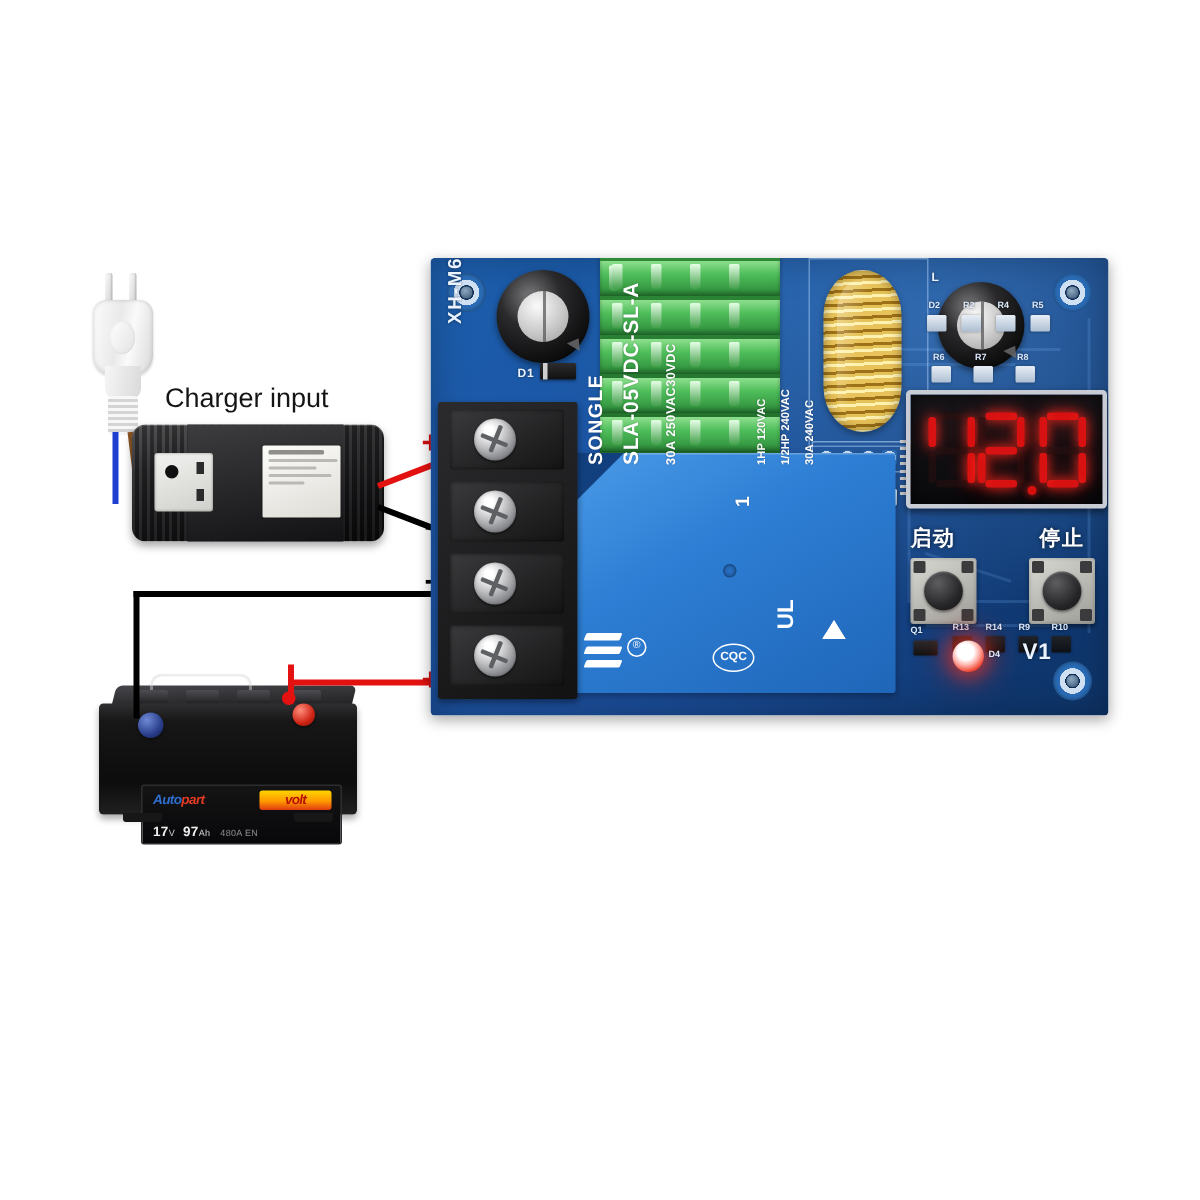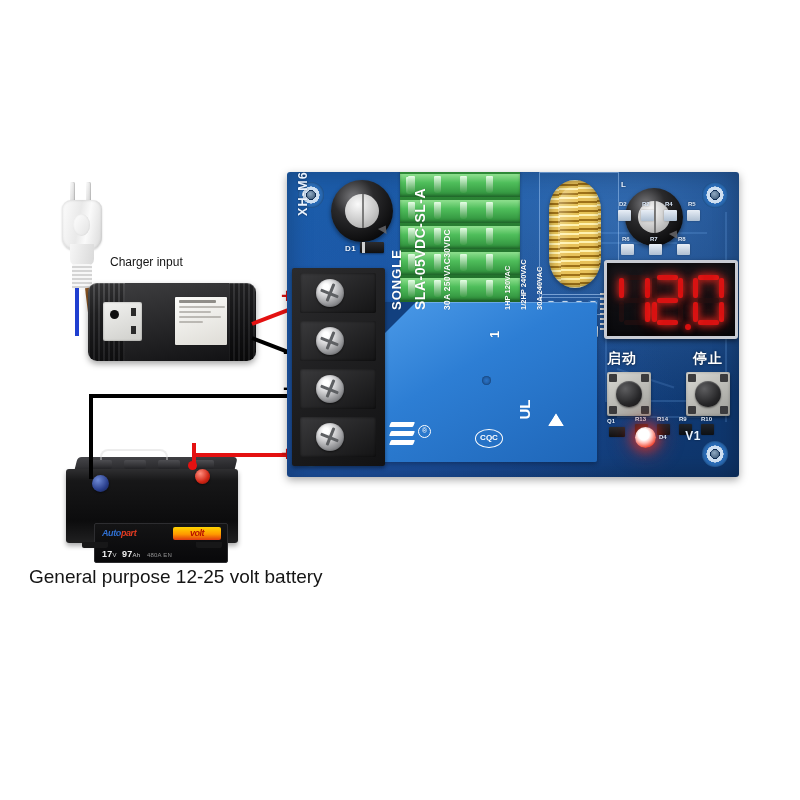--- a/index.html
+++ b/index.html
@@ -104,21 +104,21 @@
   .w.h{height:4px;} .w.v{width:4px;}
   .dot{position:absolute;width:9px;height:9px;border-radius:50%;background:#e41111;}
   .diag{position:absolute;height:4px;transform-origin:left center;}
 
   
   .sign{position:absolute;font-weight:bold;line-height:1;color:#d31010;}
   .sign.minus{color:#000;}
 
   
   .cap{position:absolute;color:#151515;white-space:nowrap;}
-  #cap-charger{left:110px;top:255px;font-size:12px;}
+  #cap-charger{left:110px;top:255px;font-size:18px;}
   #cap-battery{left:29px;top:566px;font-size:19px;}
 
   
   #pcb{left:287px;top:172px;width:452px;height:305px;
      background:
        radial-gradient(ellipse at 76% 16%,rgba(120,185,255,.30),transparent 52%),
        radial-gradient(ellipse at 18% 84%,rgba(40,95,190,.55),transparent 60%),
        linear-gradient(143deg,#1d5fae 0%,#1956a2 26%,#12407f 58%,#0e3469 100%);
      border-radius:3px;
      box-shadow:0 3px 9px rgba(0,0,0,.34), inset 0 0 26px rgba(0,0,0,.26);
@@ -357,21 +357,20 @@
   <div class="w red v" style="left:192px;top:443px;height:26px;"></div>
   <div class="w red h" style="left:192px;top:453px;width:125px;"></div>
   <div class="dot" style="left:188px;top:461px;"></div>
 
   <div class="sign" style="left:281px;top:285px;font-size:21px;">+</div>
   <div class="sign minus" style="left:283px;top:340px;font-size:21px;">-</div>
   <div class="sign minus" style="left:283px;top:376px;font-size:21px;">-</div>
   <div class="sign" style="left:281px;top:443px;font-size:21px;">+</div>
 
   <div class="cap noselect" id="cap-charger">Charger input</div>
-  <div class="cap noselect" id="cap-battery">General purpose 12-25 volt battery</div>
 
   <div class="abs" id="pcb">
 
     <div class="trace h" style="left:300px;top:60px;width:120px;"></div>
     <div class="trace h" style="left:300px;top:70px;width:90px;"></div>
     <div class="trace v" style="left:318px;top:166px;height:62px;"></div>
     <div class="trace h" style="left:318px;top:228px;width:96px;"></div>
     <div class="traceD" style="left:232px;top:176px;width:80px;transform:rotate(-26deg);"></div>
     <div class="traceD" style="left:330px;top:196px;width:60px;transform:rotate(18deg);"></div>
     <div class="trace h" style="left:330px;top:244px;width:86px;"></div>
@@ -562,17 +561,17 @@
     <div class="smd dark" style="left:370px;top:252px;"></div>
     <div class="smd dark" style="left:392px;top:252px;"></div>
     <div class="smd dark" style="left:414px;top:252px;"></div>
     <div class="smdref" style="left:348px;top:244px;">R13</div>
     <div class="smdref" style="left:370px;top:244px;">R14</div>
     <div class="smdref" style="left:392px;top:244px;">R9</div>
     <div class="smdref" style="left:414px;top:244px;">R10</div>
 
     <div id="led"></div>
     <div class="smdref" style="left:372px;top:262px;">D4</div>
-    <div class="silk" style="right:38px;bottom:34px;font-size:12px;">V1</div>
+    <div class="silk" style="right:38px;bottom:34px;font-size:15px;">V1</div>
 
   </div>
 
 </div>
 
 </body></html>

